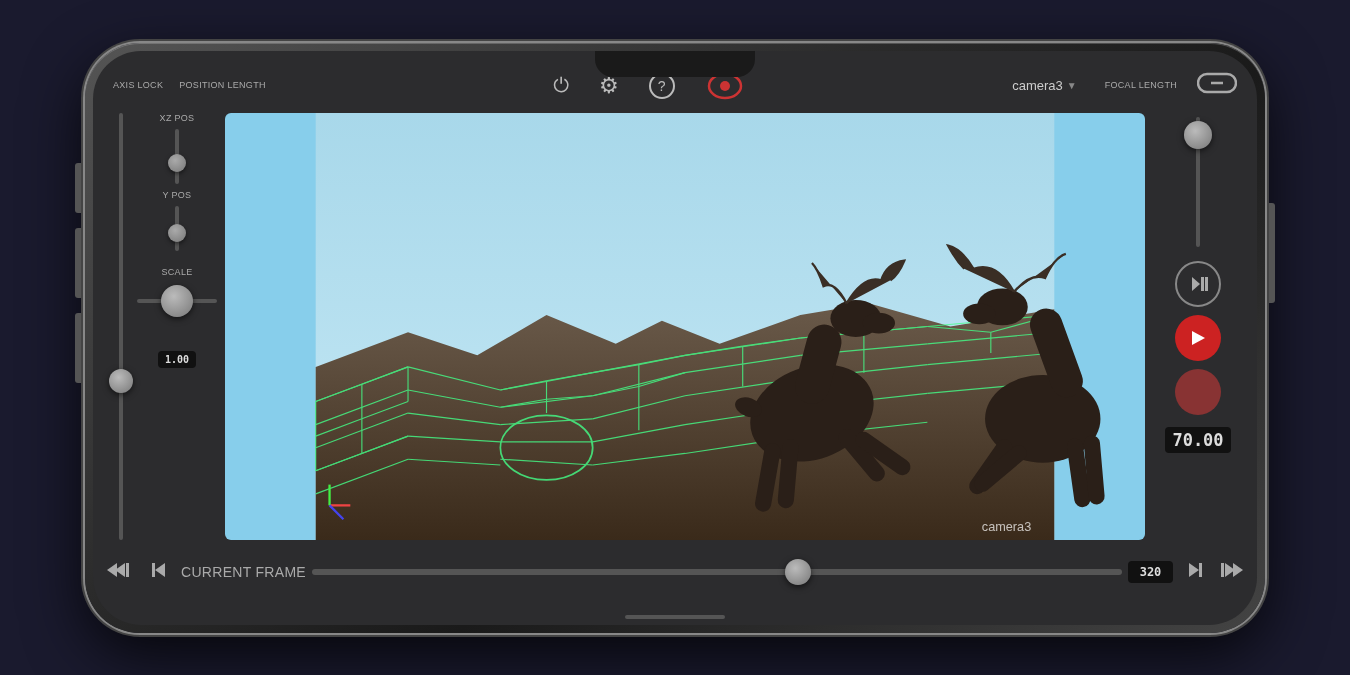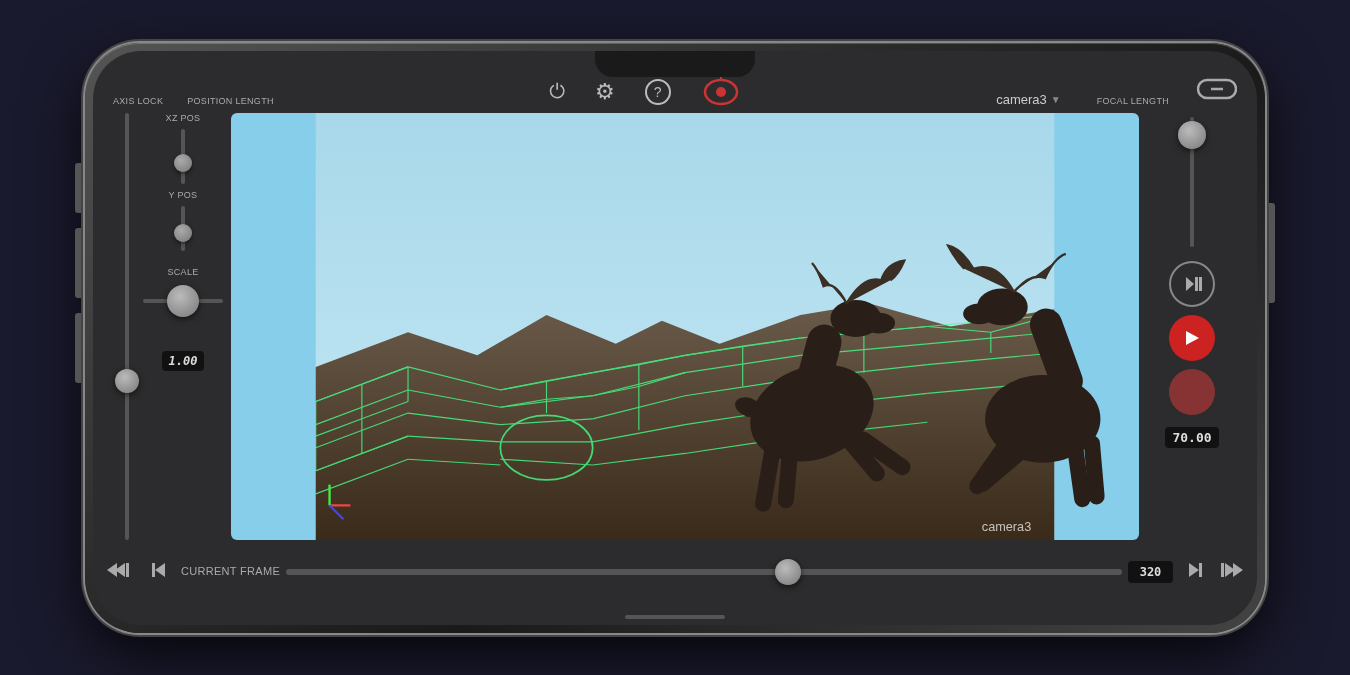--- a/index.html
+++ b/index.html
@@ -90,23 +90,23 @@
       flex: 1;
       display: flex;
       flex-direction: column;
       padding: 10px 0 0 0;
       position: relative;
     }
 
     
     .toolbar {
       display: flex;
-      align-items: flex-end;
+      align-items: center;
       padding: 4px 20px 6px 20px;
-      gap: 16px;
+      gap: 8px;
       height: 52px;
       position: relative;
     }
 
     .toolbar-label {
       color: #aaa;
       font-size: 9px;
       text-align: center;
       line-height: 1.1;
       letter-spacing: 0.3px;
@@ -153,21 +153,21 @@
       color: #bbb;
       font-size: 20px;
       cursor: pointer;
       margin-left: 15px;
     }
 
     
     .main-area {
       display: flex;
       flex: 1;
-      padding: 0 20px;
+      padding: 0 14px;
       gap: 8px;
     }
 
     
     .left-panel {
       width: 120px;
       display: flex;
       flex-direction: column;
       align-items: center;
       gap: 0;
@@ -222,26 +222,25 @@
       transform: translateX(-50%);
       top: 55%;
       cursor: pointer;
       box-shadow: 0 2px 6px rgba(0,0,0,0.6);
     }
 
     
     .value-badge {
       background: #111;
       color: #ddd;
-      font-size: 12px;
+      font-size: 10px;
       font-weight: 600;
       padding: 3px 7px;
       border-radius: 4px;
       font-family: monospace;
-      font-style: italic;
     }
 
     
     .viewport {
       flex: 1;
       position: relative;
       border-radius: 6px;
       overflow: hidden;
       background: #87ceeb;
     }
@@ -284,21 +283,21 @@
       width: 46px;
       height: 46px;
       background: #883333;
       border-radius: 50%;
       cursor: pointer;
     }
 
     .focal-value {
       background: #111;
       color: #ddd;
-      font-size: 13px;
+      font-size: 17px;
       font-weight: 600;
       padding: 3px 7px;
       border-radius: 4px;
       font-family: monospace;
       margin-top: 4px;
     }
 
     
     .bottom-bar {
       height: 65px;
@@ -314,21 +313,21 @@
       font-size: 20px;
       cursor: pointer;
       padding: 4px;
     }
 
     .timeline-label {
       display: flex;
       flex-direction: column;
       align-items: flex-end;
       color: #aaa;
-      font-size: 11px;
+      font-size: 14px;
       line-height: 1.2;
       letter-spacing: 0.3px;
       min-width: 50px;
     }
 
     .timeline-track-container {
       flex: 1;
       height: 6px;
       background: #555;
       border-radius: 3px;

